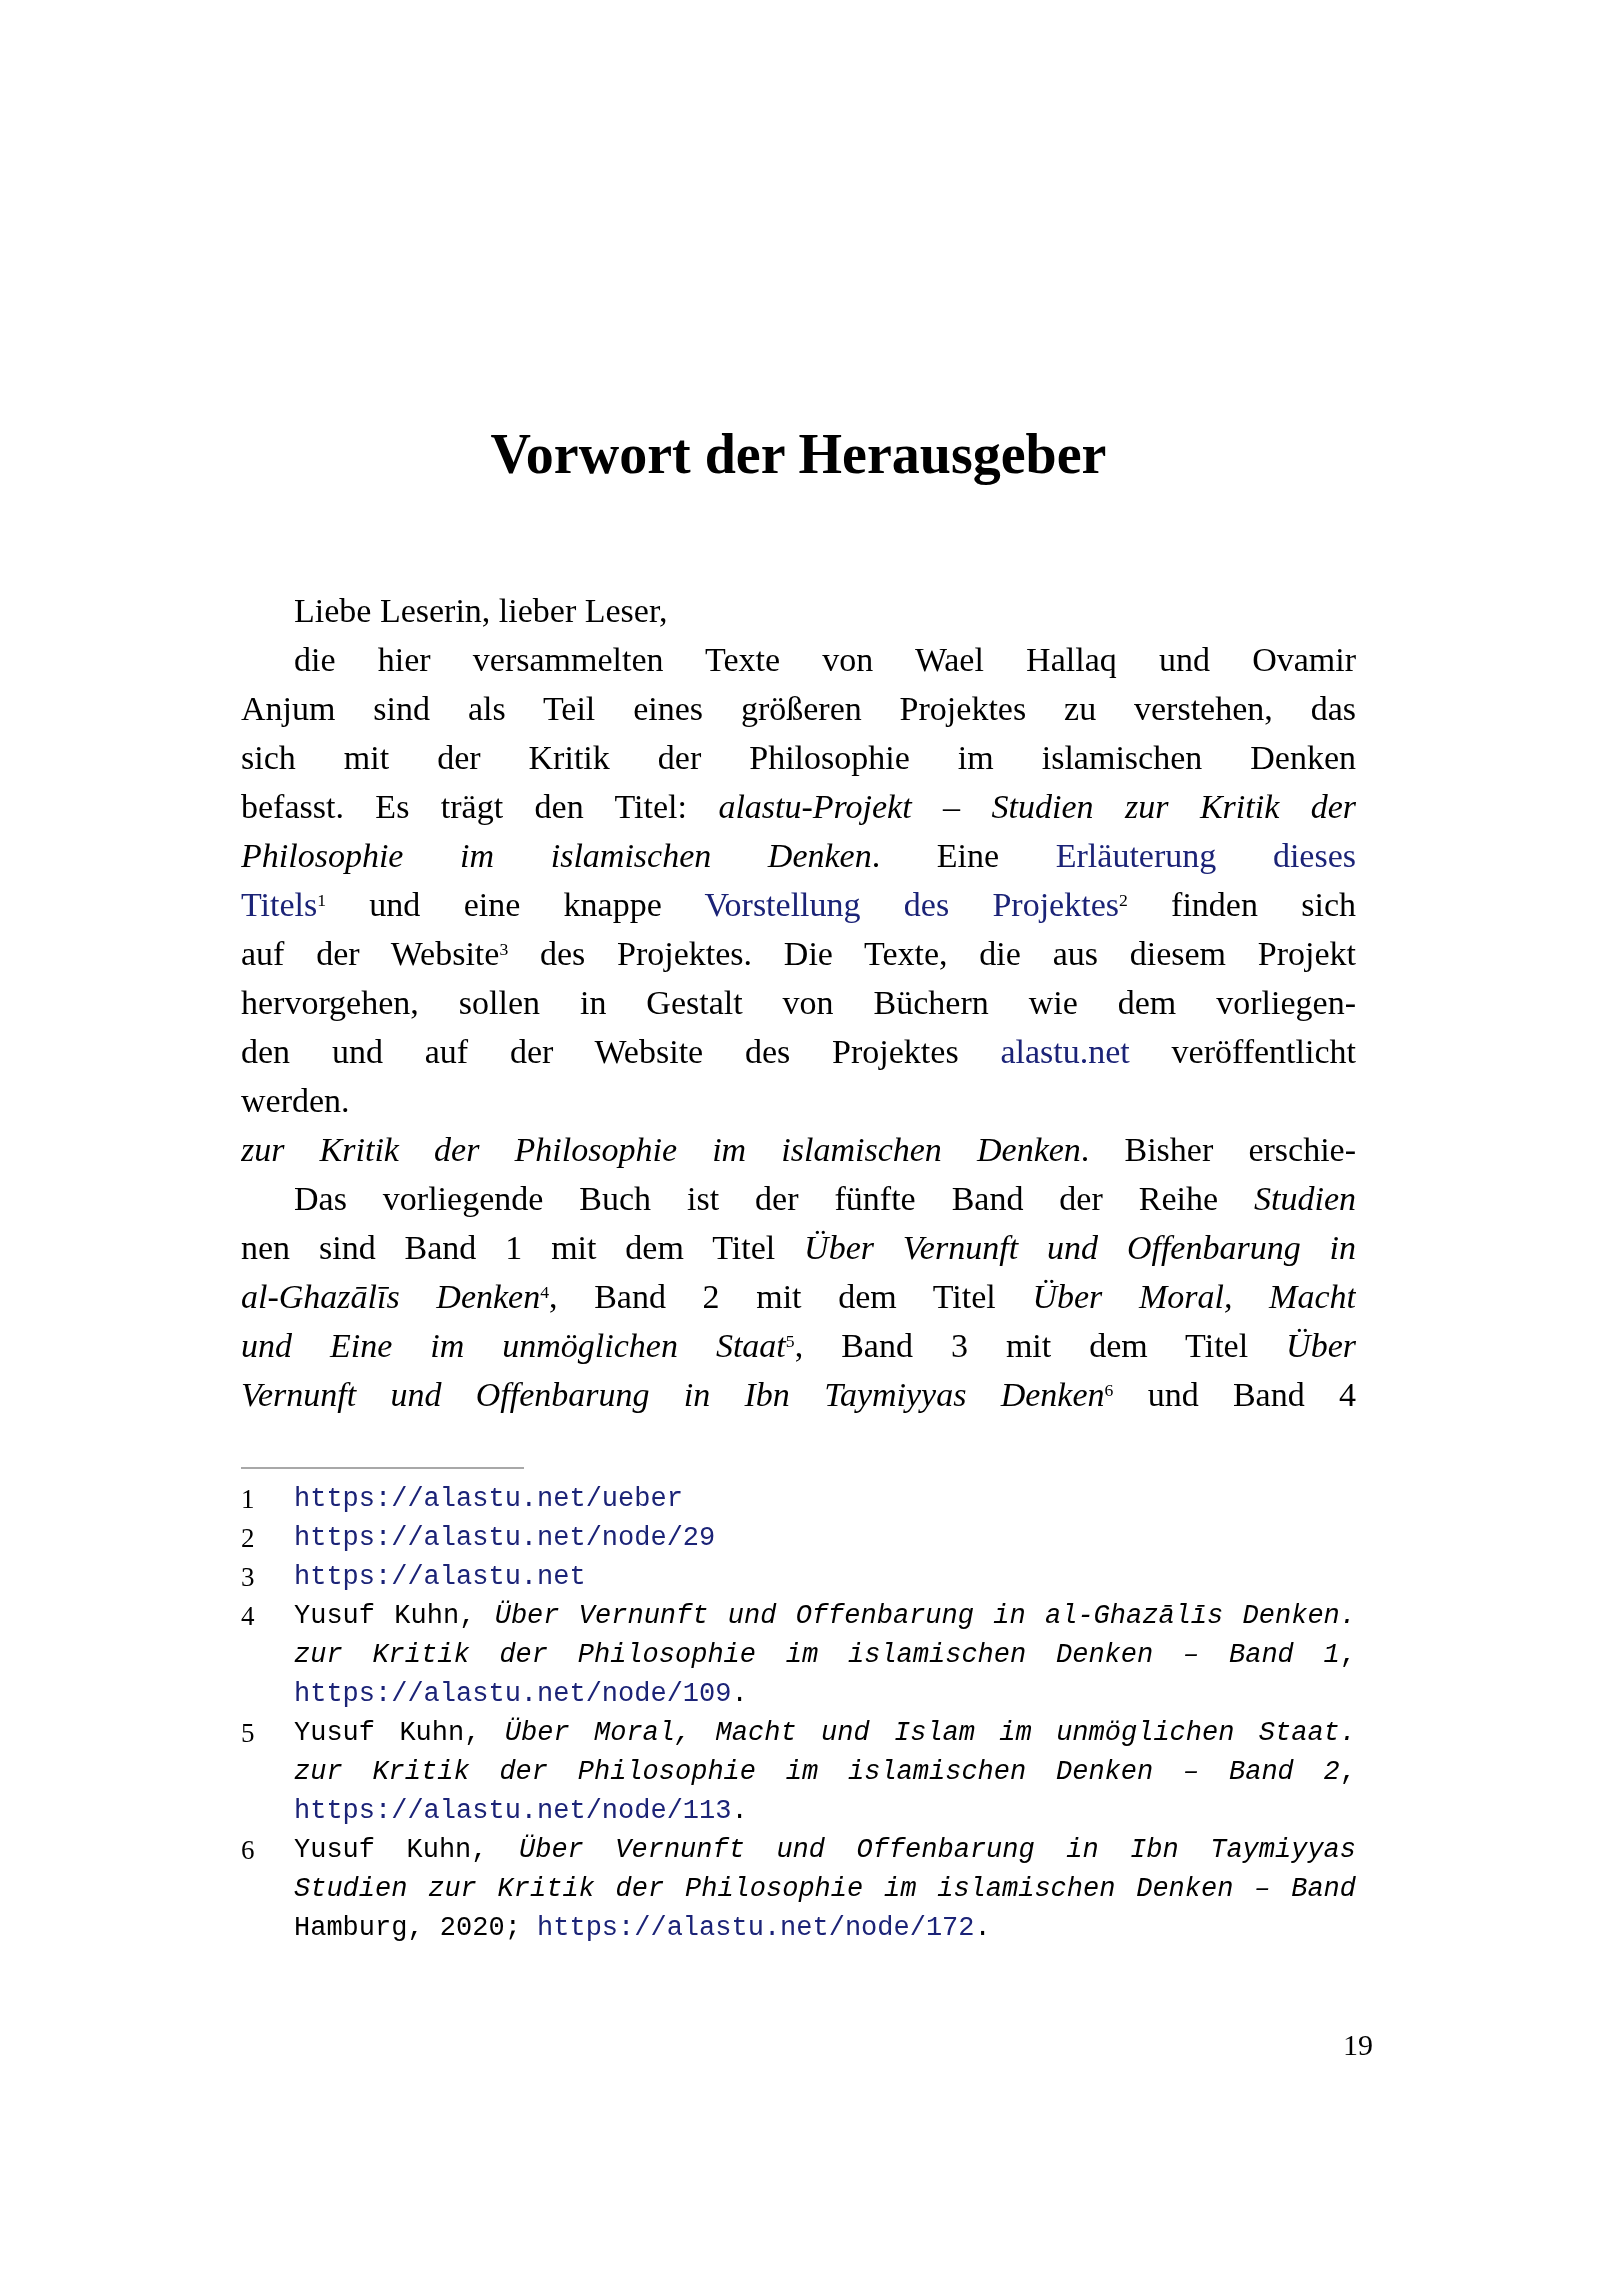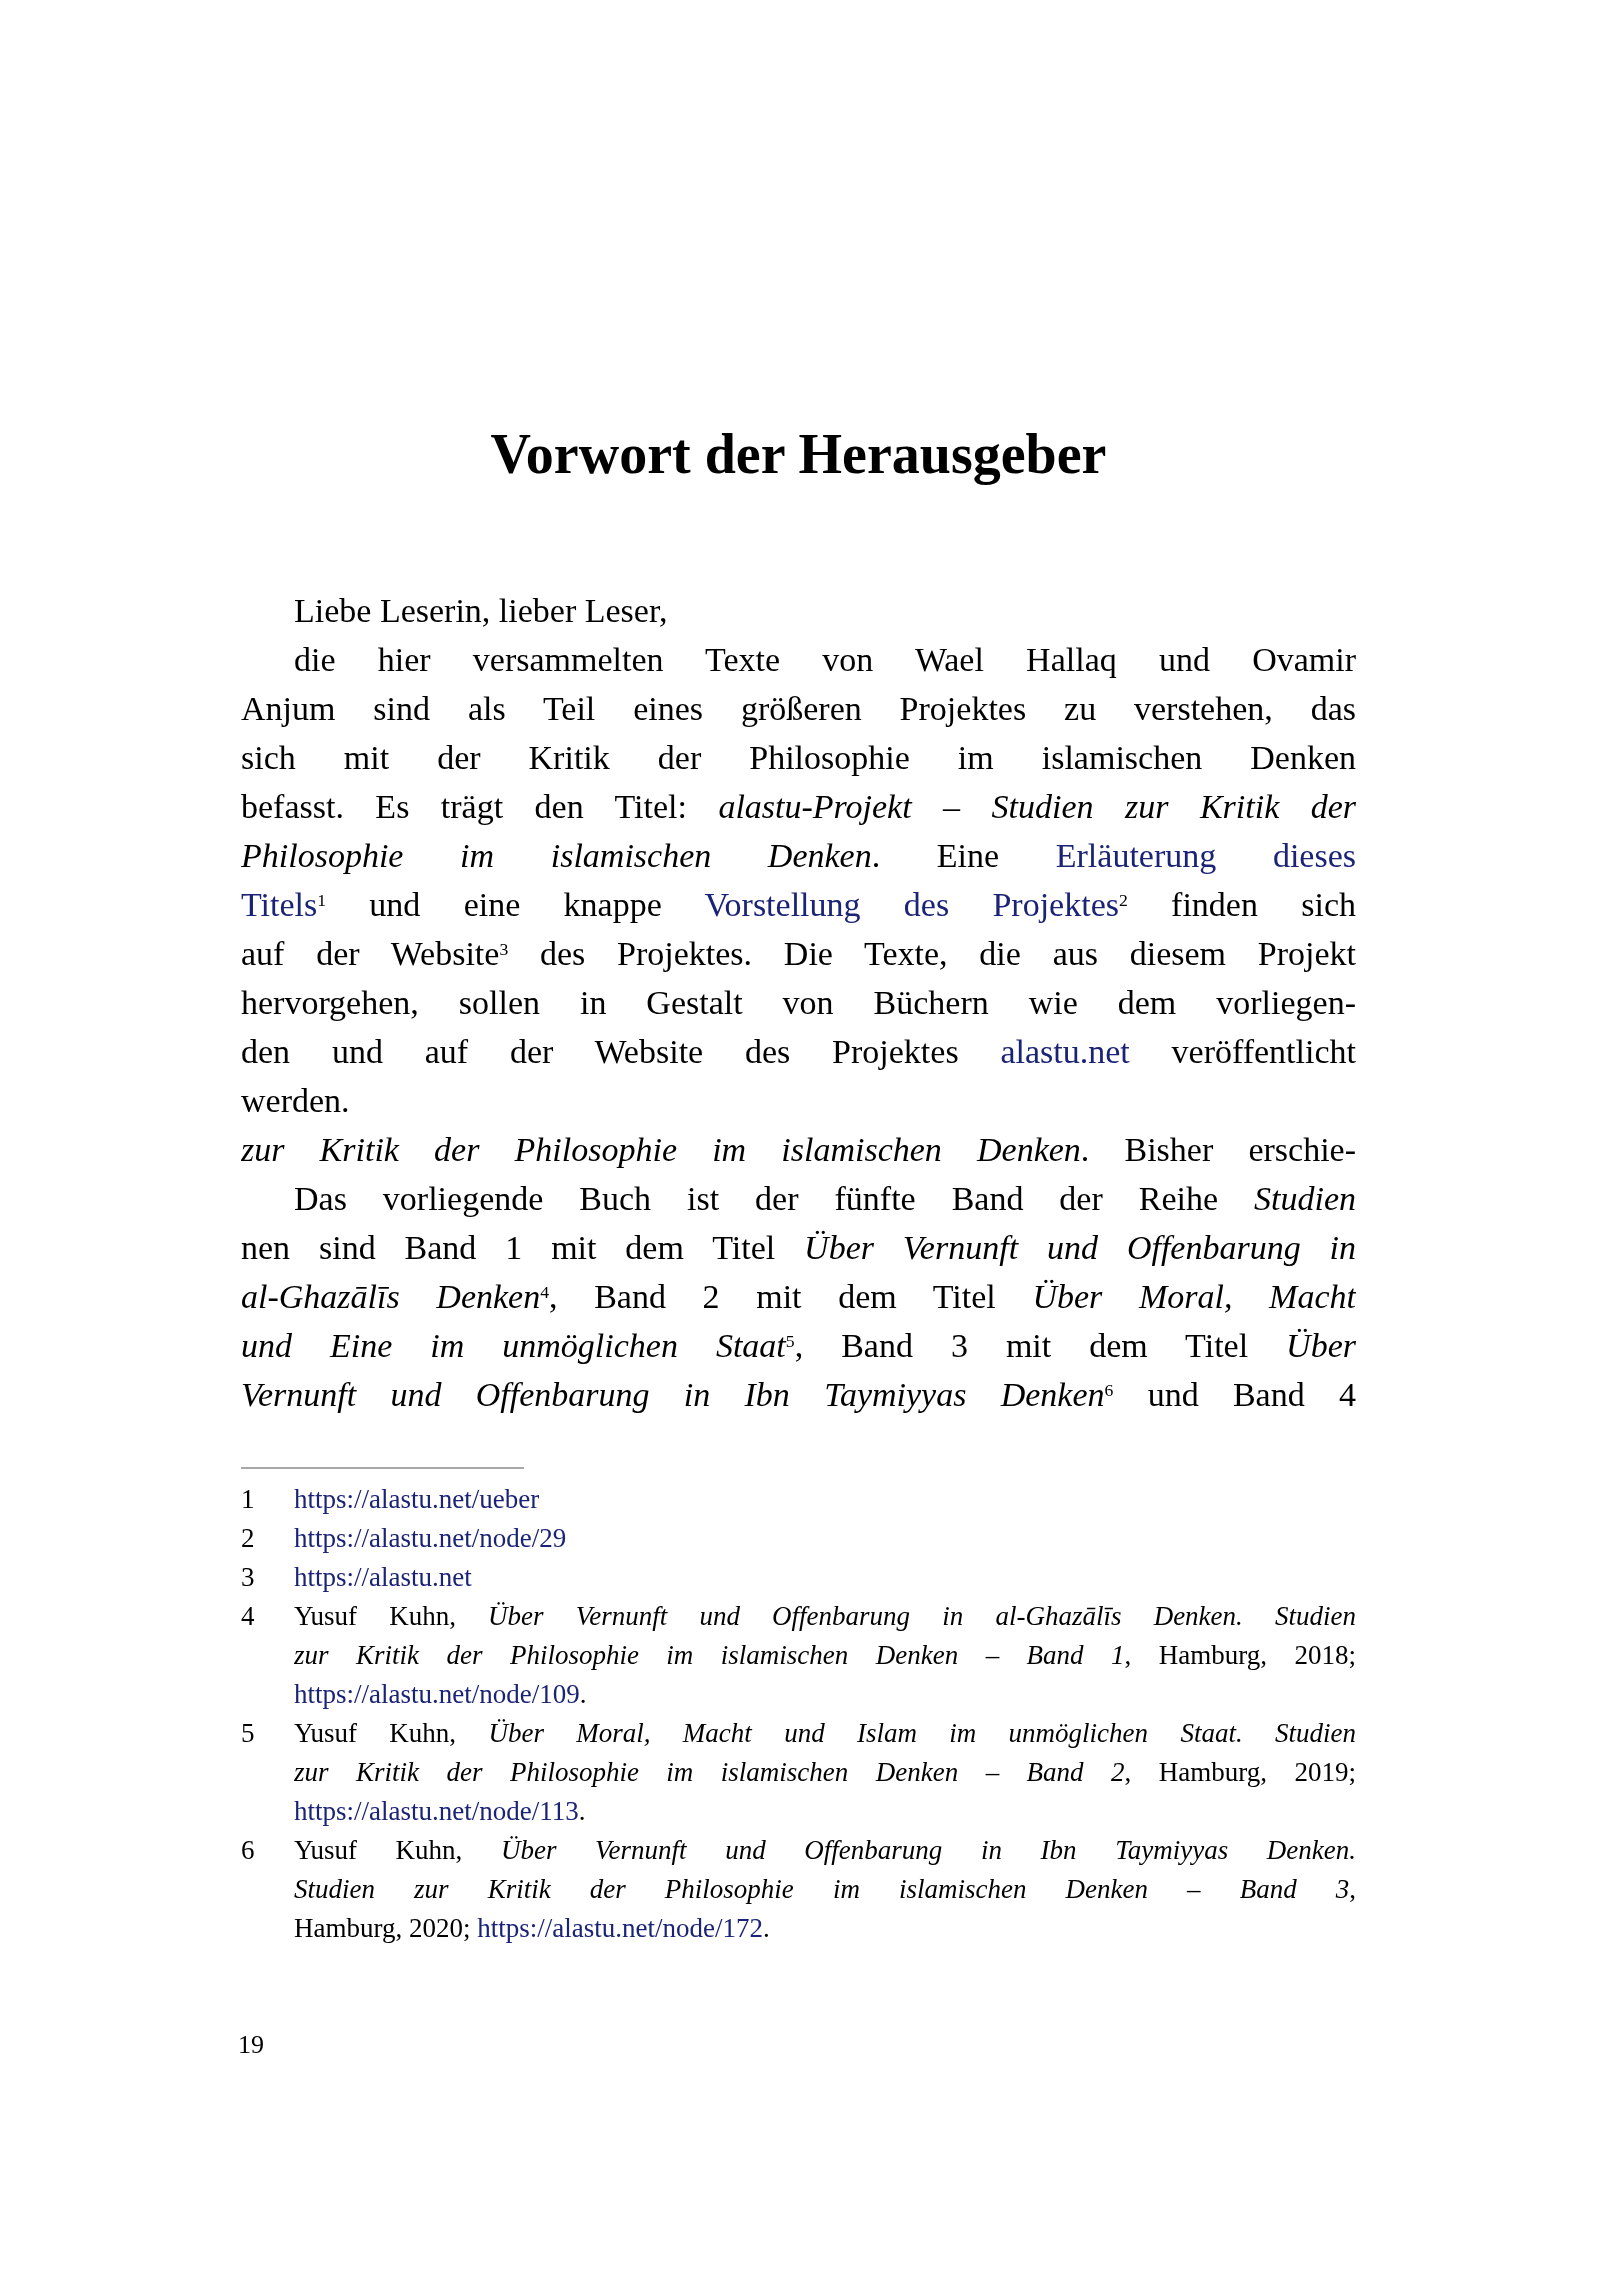--- a/index.html
+++ b/index.html
@@ -60,31 +60,31 @@
     width: 1115px;
     font-size: 27px;
   }
   .fn-row { display: flex; align-items: flex-start; }
   .fn-num {
     flex: none;
     width: 53px;
     line-height: 39px;
     height: 39px;
   }
-  .fn-content { flex: 1; min-width: 0; }
+  .fn-content { flex: 1; min-width: 0; font-family: Liberation Mono, monospace; }
   .fn-content .line { height: 39px; line-height: 39px; }
   .pageno {
     position: absolute;
-    left: 238px;
+    left: 258px;
     top: 2025px;
     width: 1115px;
     height: 39px;
     line-height: 39px;
-    font-size: 26px;
-    text-align: left;
+    font-size: 30px;
+    text-align: right;
   }
 </style>
 </head>
 <body>
 
 <div class="page">
   <div class="title">Vorwort der Herausgeber</div>
   <div class="body-text" id="body-lines">
       <div class="line ind"><span>Liebe Leserin, lieber Leser,</span></div>
       <div class="line j ind"><span>die hier versammelten Texte von Wael Hallaq und Ovamir</span></div>

